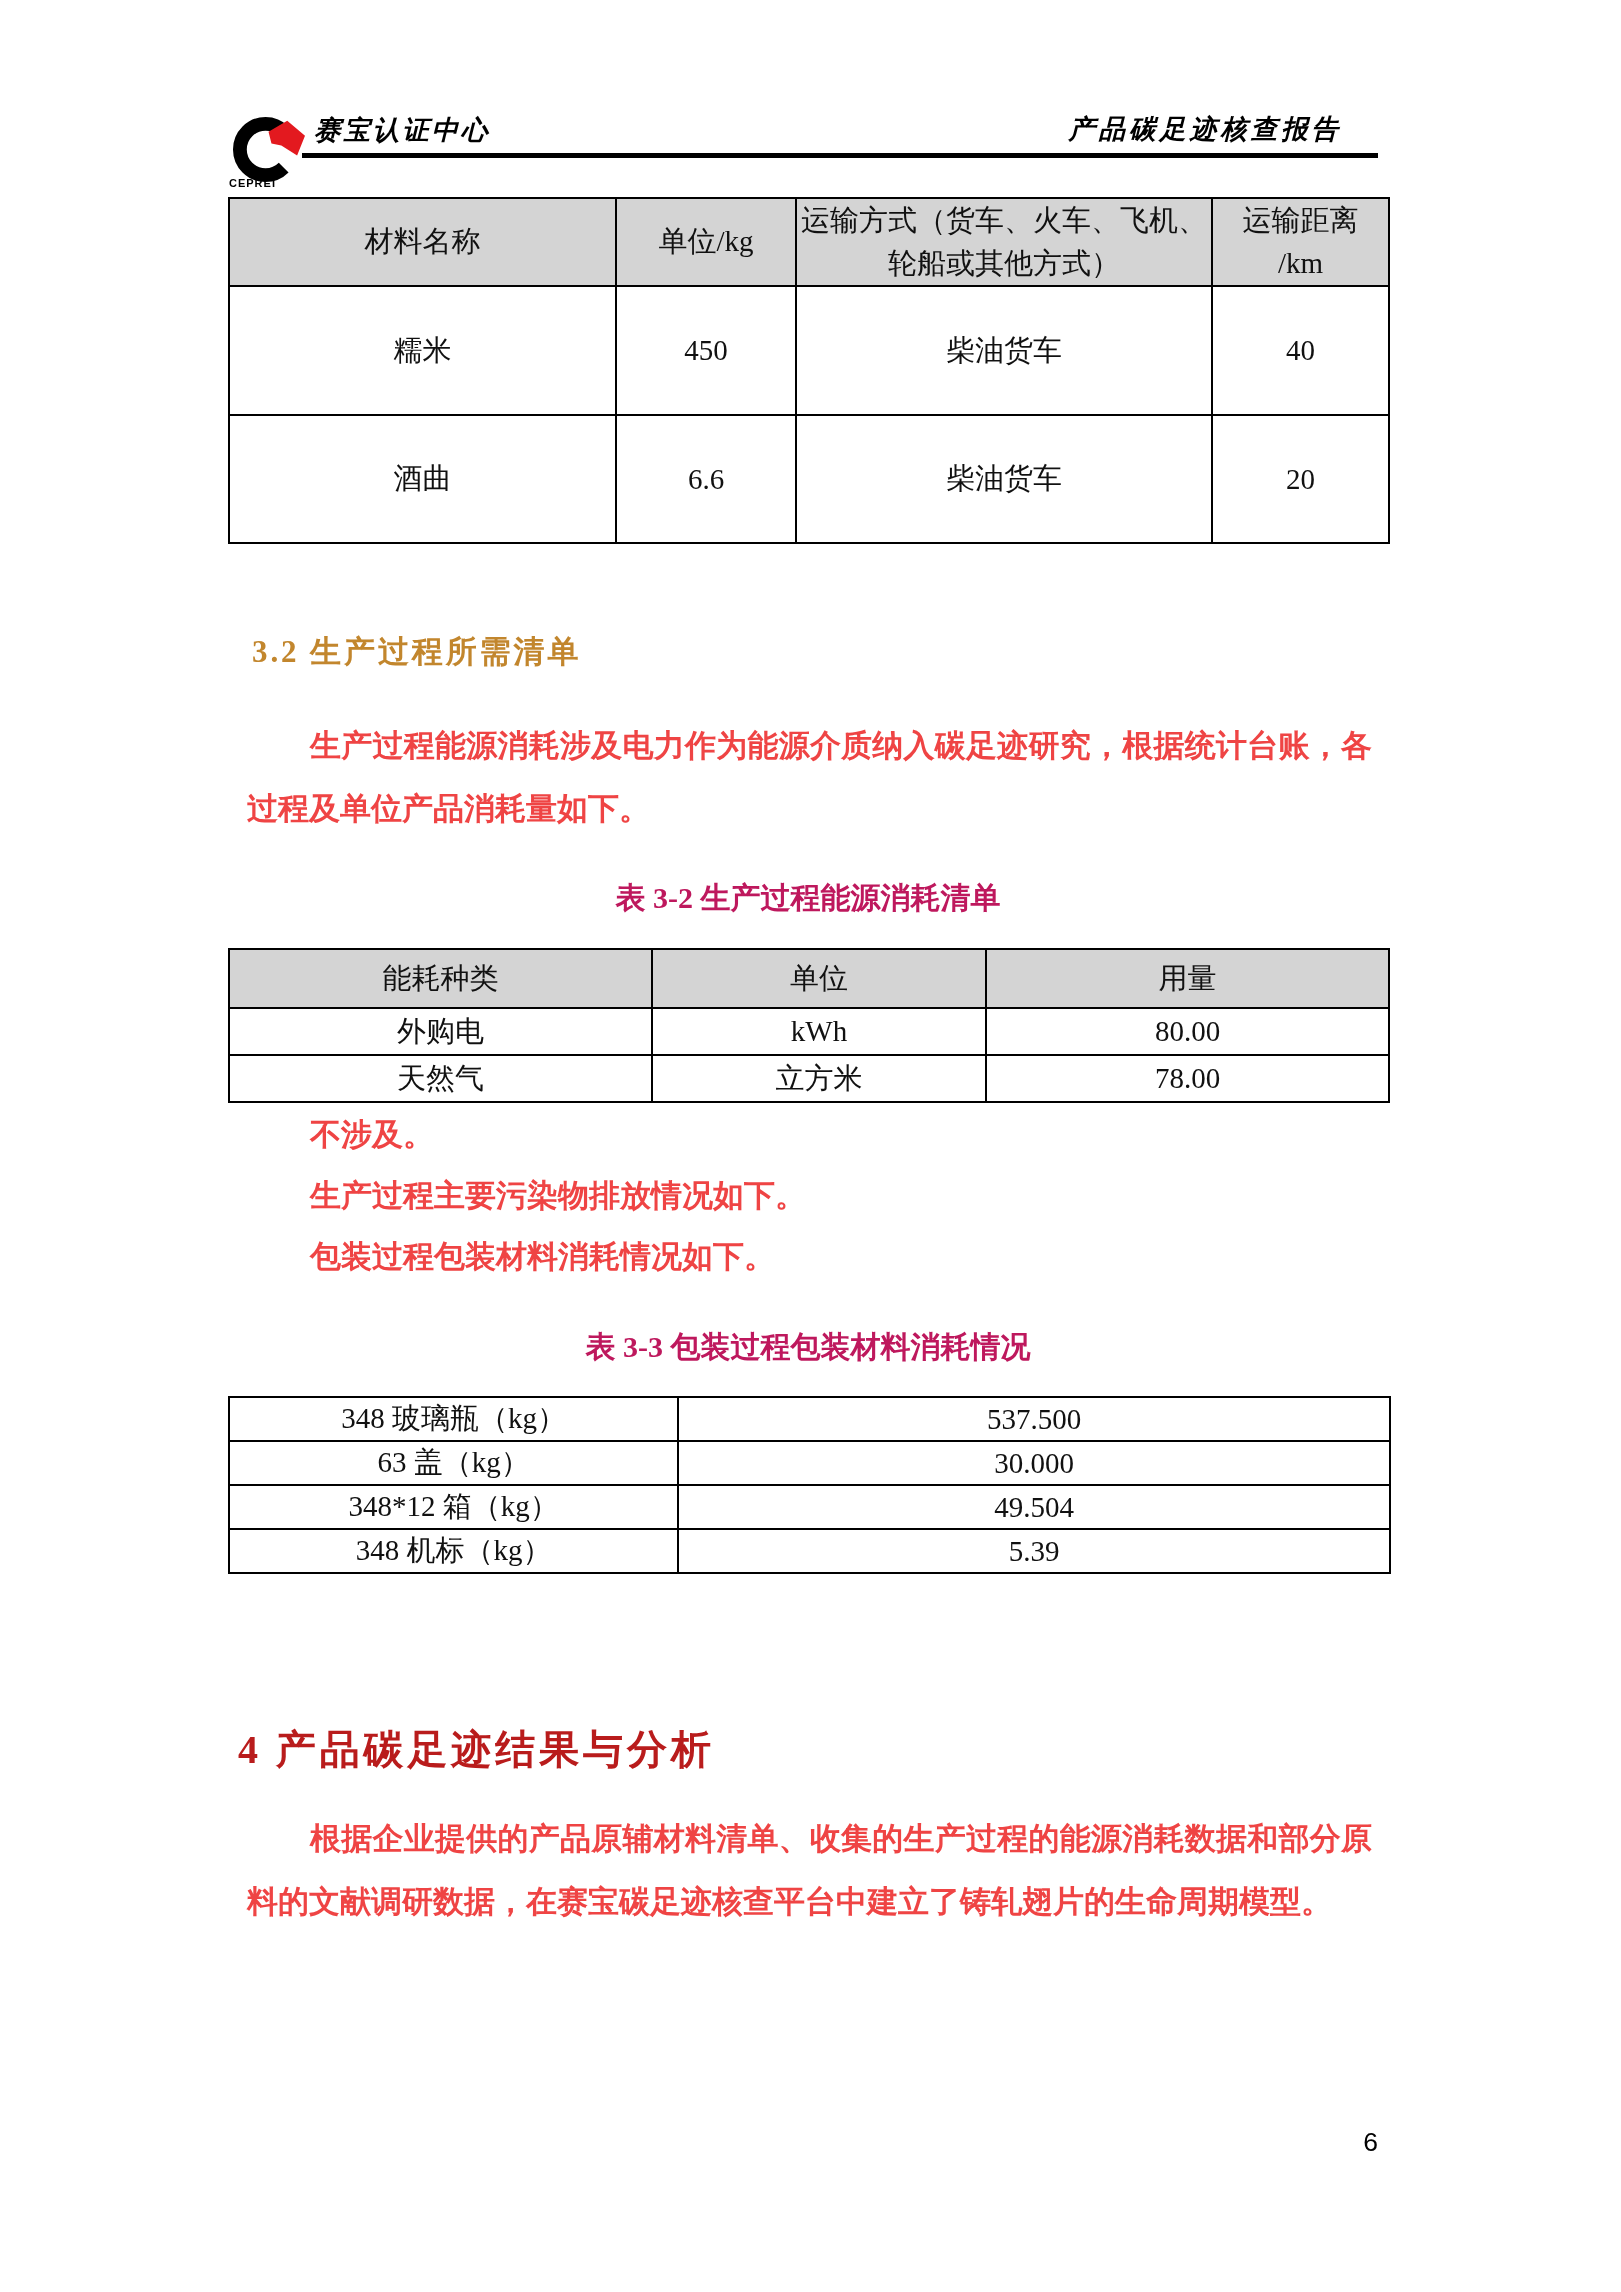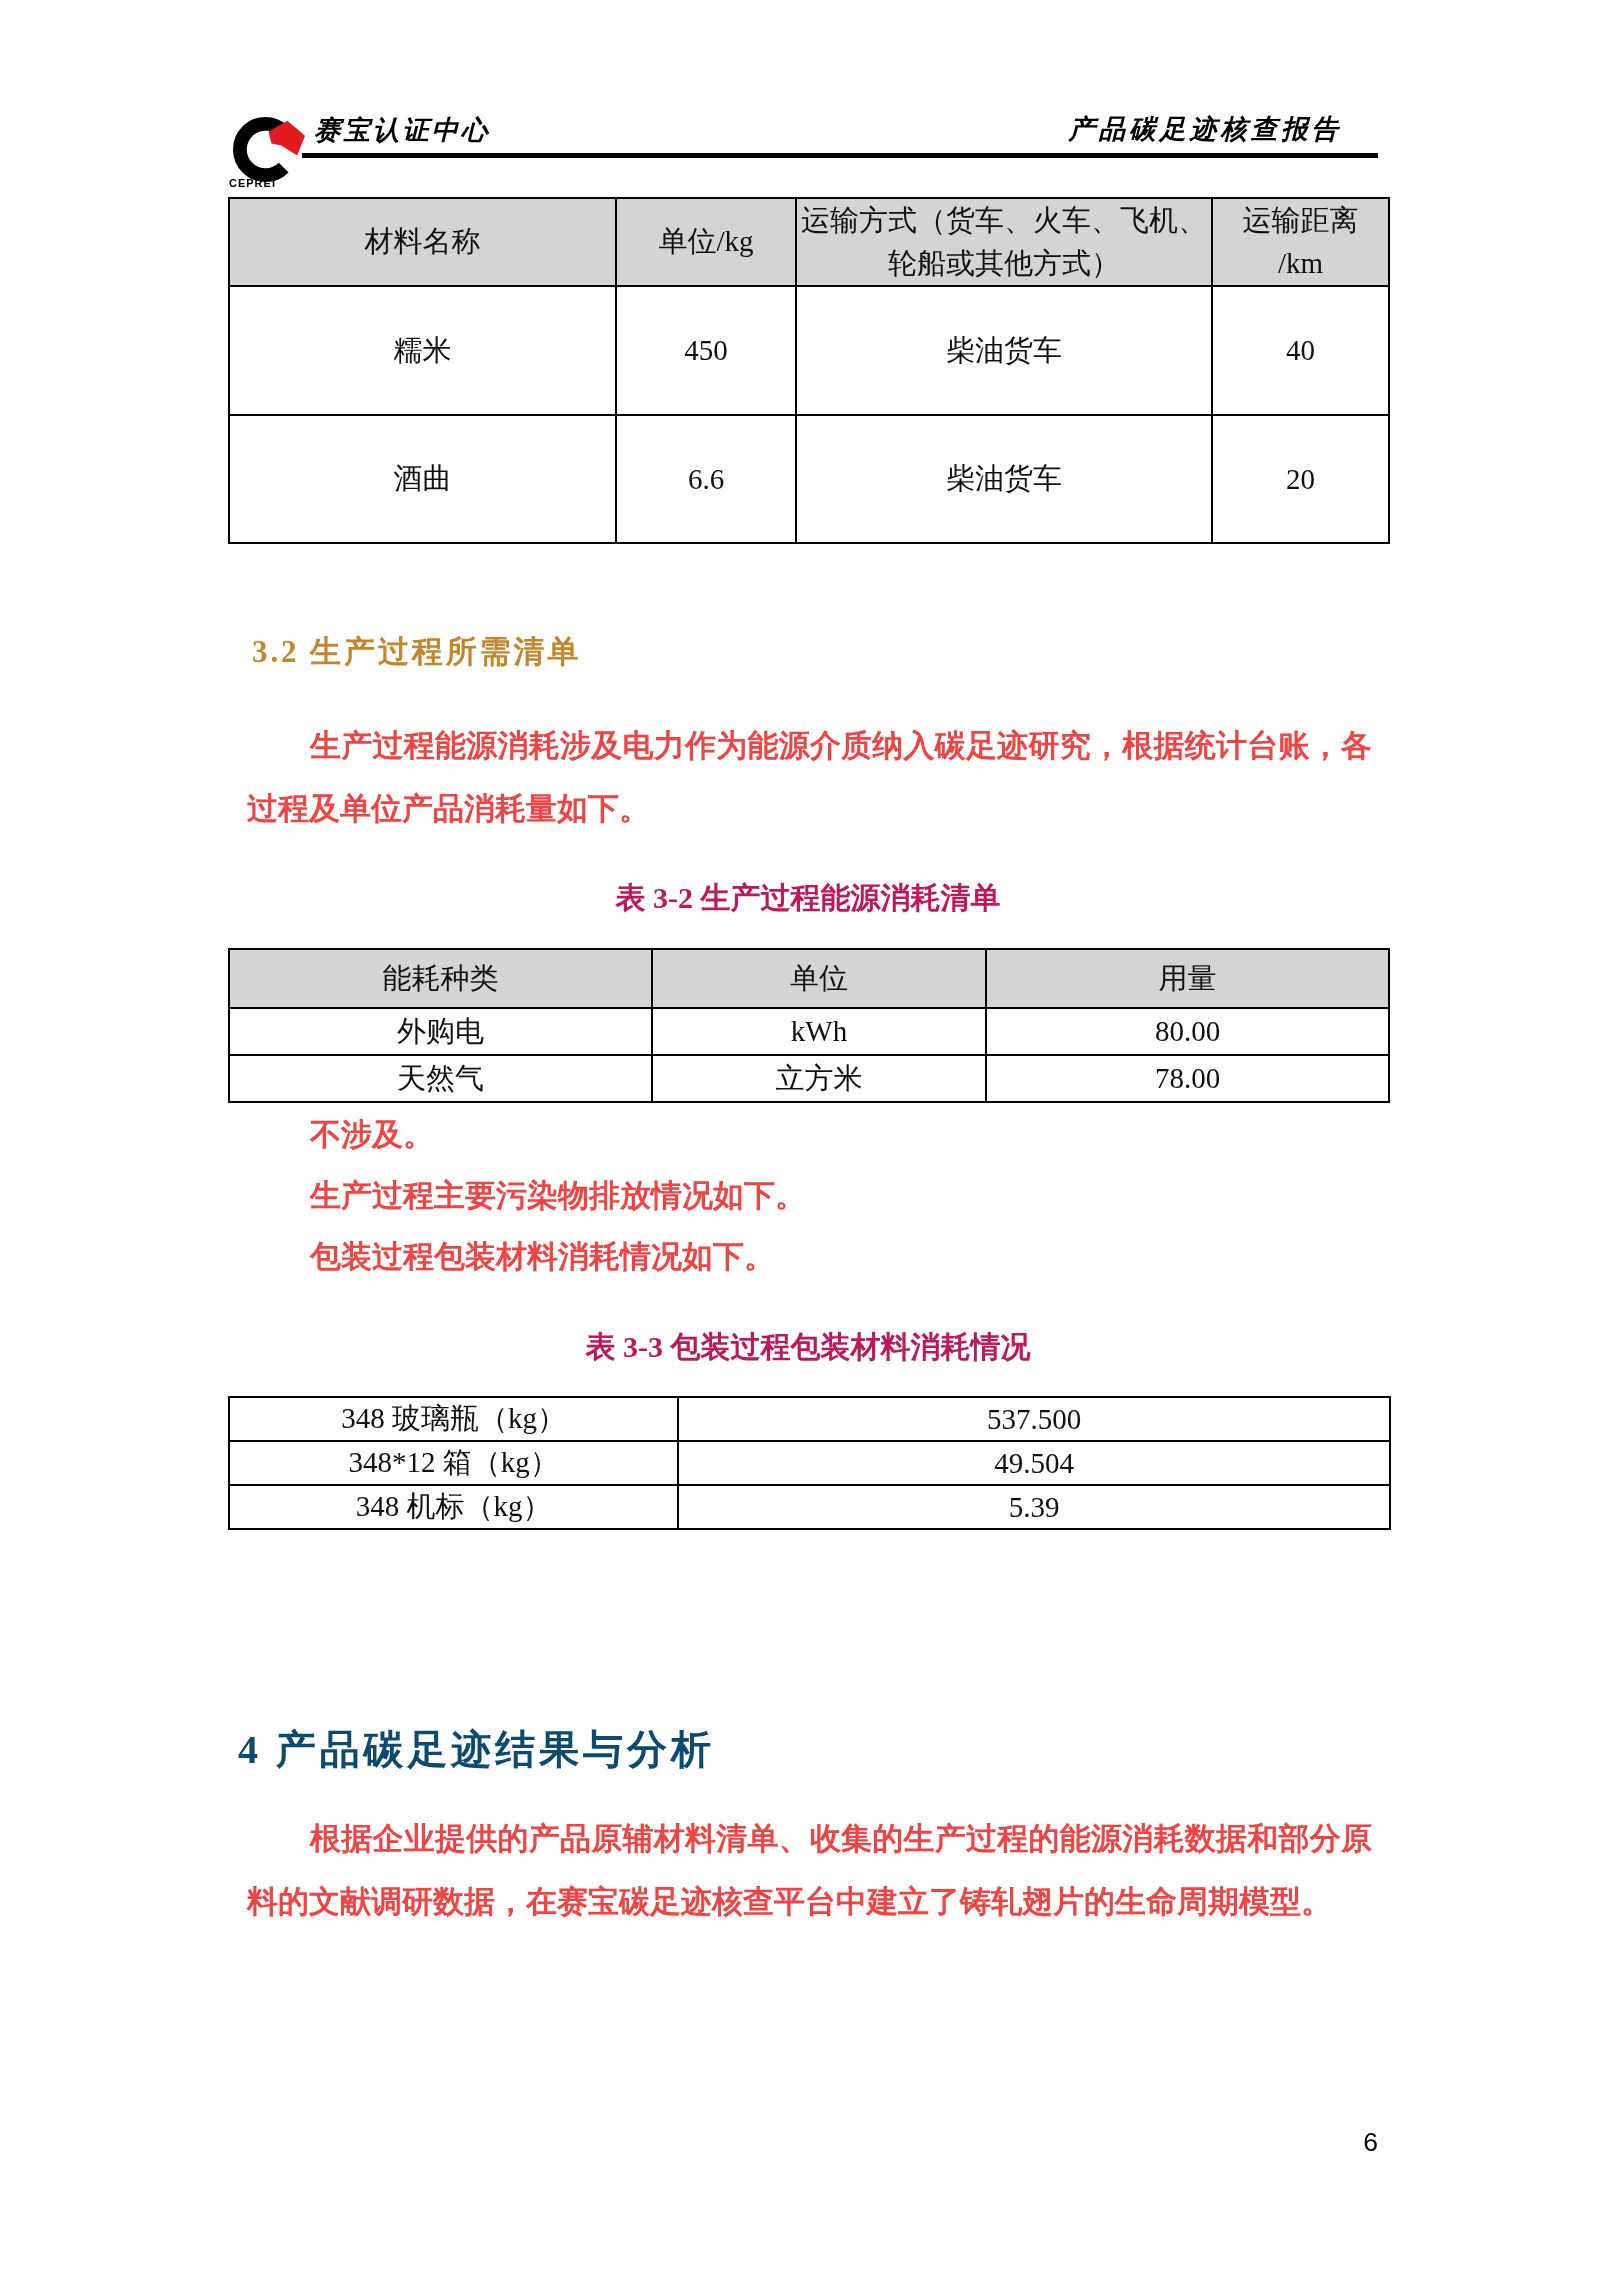--- a/index.html
+++ b/index.html
@@ -172,29 +172,33 @@
     <colgroup>
         <col style="width:449px">
         <col style="width:712px">
       </colgroup>
     <tbody>
     <tr class="drow">
       <td>348 玻璃瓶（kg）</td>
       <td>537.500</td>
     </tr>
     <tr class="drow">
+      <td>63 盖（kg）</td>
+      <td>30.000</td>
+    </tr>
+    <tr class="drow">
       <td>348*12 箱（kg）</td>
       <td>49.504</td>
     </tr>
     <tr class="drow">
       <td>348 机标（kg）</td>
       <td>5.39</td>
     </tr>
   </tbody>
     </table>
 
-  <div class="h4" style="color:#0c4a6e;">4 产品碳足迹结果与分析</div>
+  <div class="h4" style="color:#b91c1c;">4 产品碳足迹结果与分析</div>
   <div class="para p2">根据企业提供的产品原辅材料清单、收集的生产过程的能源消耗数据和部分原料的文献调研数据，在赛宝碳足迹核查平台中建立了铸轧翅片的生命周期模型。</div>
 
   <div class="pageno">6</div>
 
 </div>
 
 
 </body></html>

